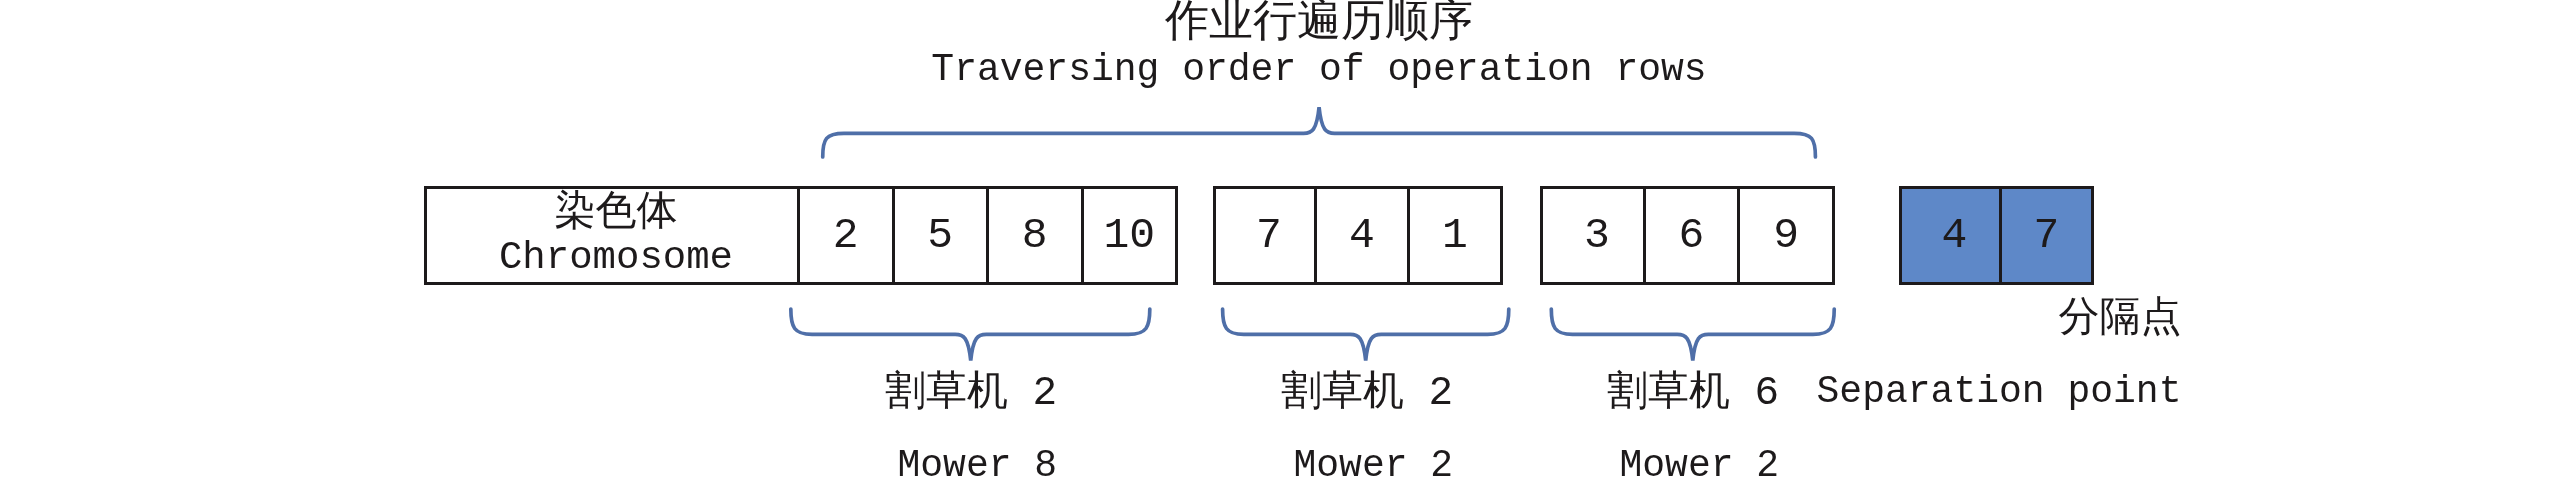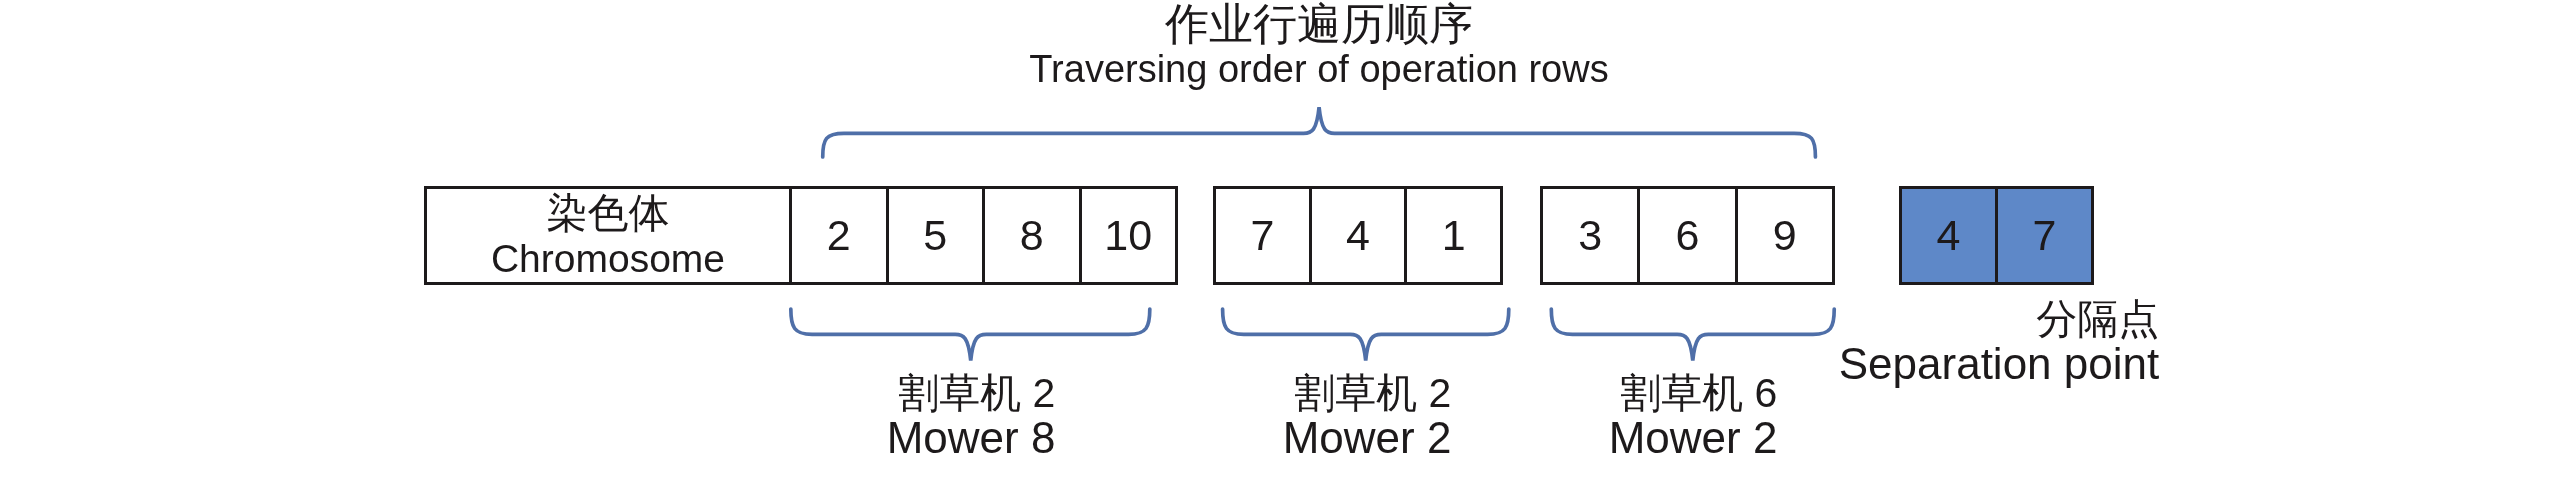--- a/index.html
+++ b/index.html
@@ -1,20 +1,20 @@
 <!DOCTYPE html>
 <html style="font-size:13px"><head>
 <meta charset="utf-8">
 <style>
   html,body{margin:0;padding:0;background:#ffffff;}
   #canvas{
     position:relative;
     width:2560px;height:480px;
     background:#ffffff;
-    font-family:Liberation Sans, sans-serif;
+    font-family:Liberation Mono, monospace;
     color:#1d1a1b;
     overflow:hidden;
   }
   
   .title-block{
     position:absolute;left:1319px;top:0px;
     transform:translateX(-50%);
     text-align:center;white-space:nowrap;
   }
   .title-zh{font-size:44px;line-height:47px;}
@@ -26,34 +26,34 @@
   .gene-table{
     position:absolute;top:186px;height:99px;
     display:flex;box-sizing:border-box;
     border:3.3px solid #1d1a1b;background:#ffffff;
   }
   .cell{
     flex:1 1 0;display:flex;align-items:center;justify-content:center;
     border-left:3.3px solid #1d1a1b;
     font-size:43px;white-space:nowrap;
   }
-  .cell:first-child{border-left:none;}
+  .cell:first-child{border-left:none;padding-left:8px;}
   .chrom-cell{
     flex:0 0 362px;flex-direction:column;justify-content:center;
     font-size:41px;line-height:45px;text-align:center;
   }
   .chrom-cell .en{font-size:39px;}
   .blue .cell{background:#5e88c8;}
   
   .group-label{
     position:absolute;transform:translateX(-50%);
     text-align:right;white-space:nowrap;
   }
   .group-label .zh{font-size:41px;line-height:46px;}
-  .group-label .en{font-size:44px;line-height:44px;}
+  .group-label .en{font-size:38px;line-height:44px;margin-top:28px;}
 </style>
 </head>
 <body>
 
 <div id="canvas">
 
   <div class="title-block">
     <div class="title-zh">作业行遍历顺序</div>
     <div class="title-en">Traversing order of operation rows</div>
   </div>

